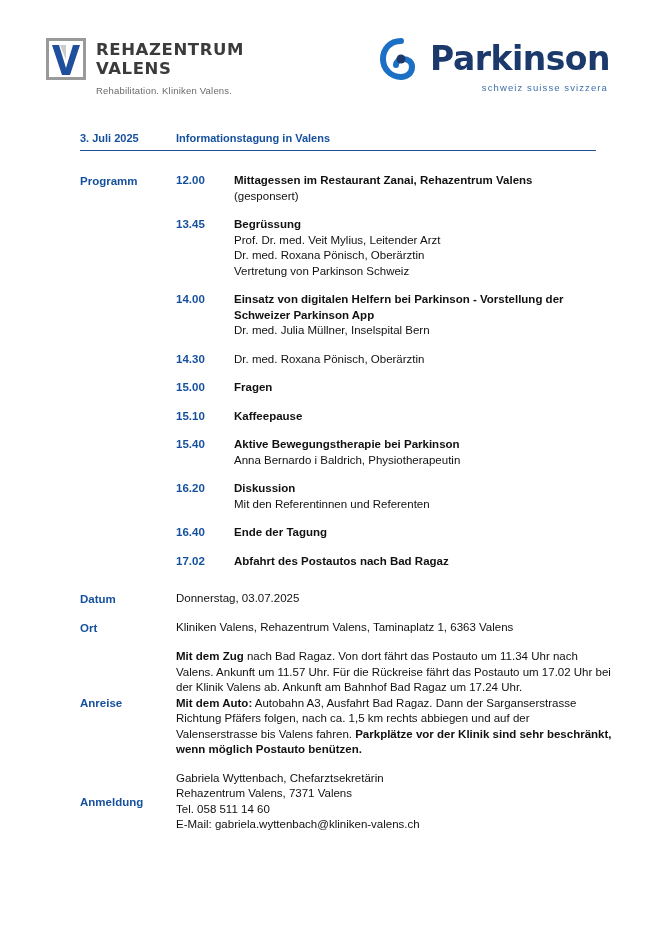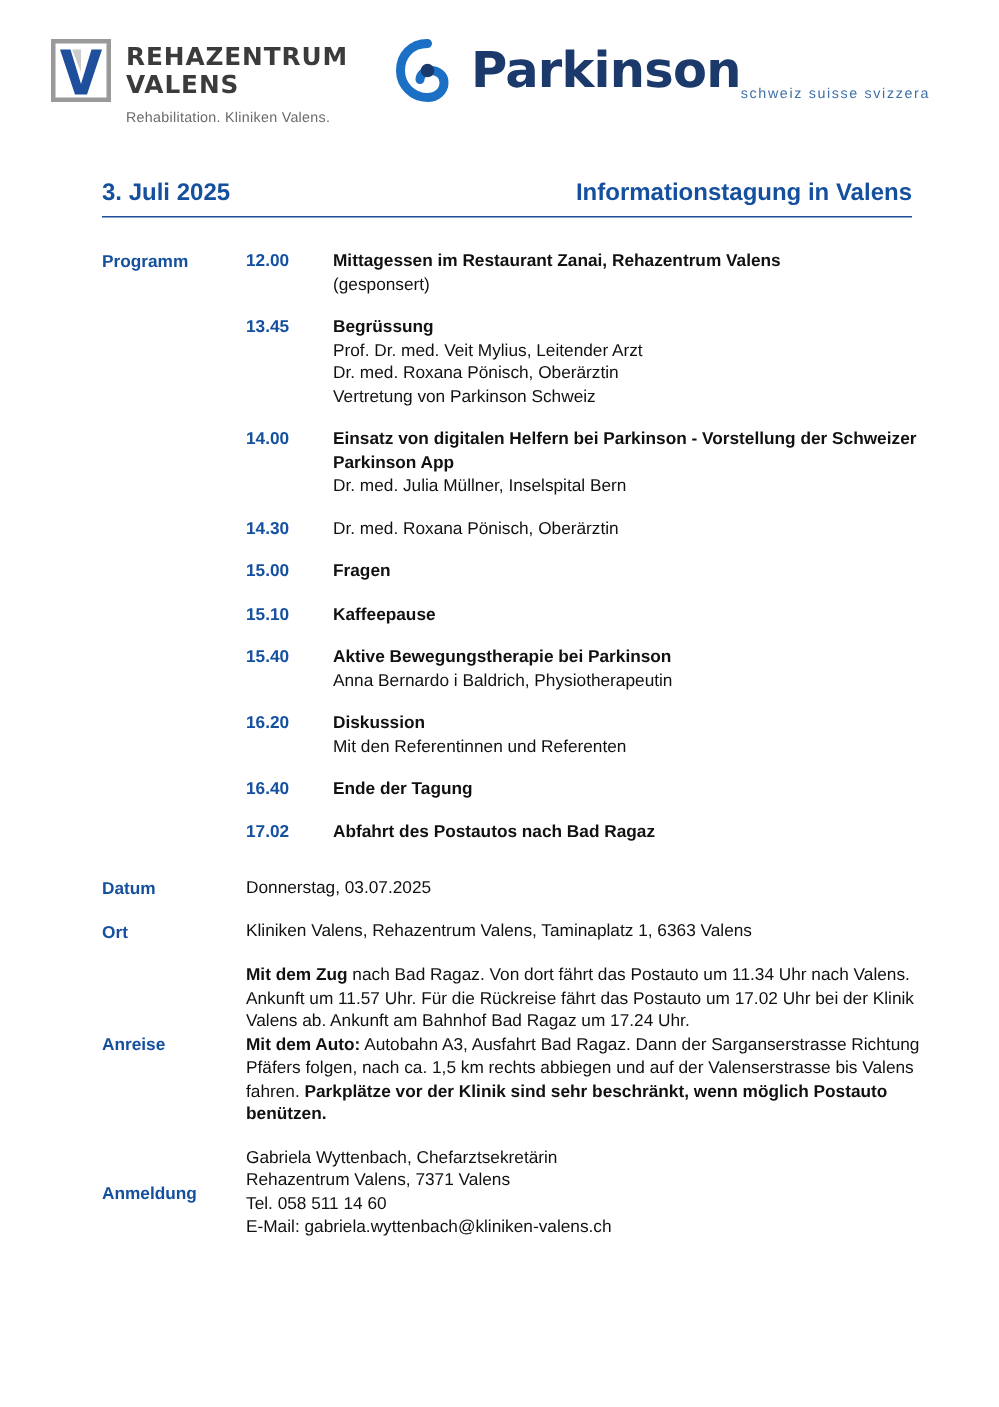--- a/index.html
+++ b/index.html
@@ -13,21 +13,21 @@
     font-family: "Liberation Sans", sans-serif;
     color: #1a1a1a;
     position: relative;
     overflow: hidden;
   }
   .page {
     position: relative;
     width: 666px;
     height: 657px;
     box-sizing: border-box;
-    padding: 0;
+    padding: 12px;
   }
 
   
   .header {
     display: flex;
     align-items: flex-start;
     justify-content: space-between;
     padding: 26px 44px 0 34px;
     height: 82px;
     box-sizing: border-box;
@@ -56,21 +56,21 @@
   .logo-left-sub {
     font-family: "Liberation Sans", sans-serif;
     font-size: 9.5px;
     color: #6a6a6a;
     margin-top: 7px;
     letter-spacing: 0.2px;
   }
 
   .logo-right {
     display: flex;
-    flex-direction: row;
+    flex-direction: column;
     align-items: flex-end;
   }
   .logo-right-row {
     display: flex;
     align-items: center;
   }
   .pk-swirl {
     width: 42px;
     height: 42px;
     margin-right: 8px;
@@ -95,29 +95,28 @@
 
   
   .titlebar {
     margin: 38px 58px 0 68px;
     padding-bottom: 6px;
     border-bottom: 1.2px solid #1f4e9c;
     display: flex;
     align-items: baseline;
     color: #15509e;
     font-weight: bold;
-    font-size: 16px;
+    font-size: 11px;
   }
   .titlebar .date {
     width: 96px;
     flex: none;
   }
   .titlebar .subject {
     flex: 1;
-    text-align: right;
   }
 
   
   .content {
     margin: 22px 40px 0 68px;
   }
   .row {
     display: flex;
     align-items: flex-start;
   }

